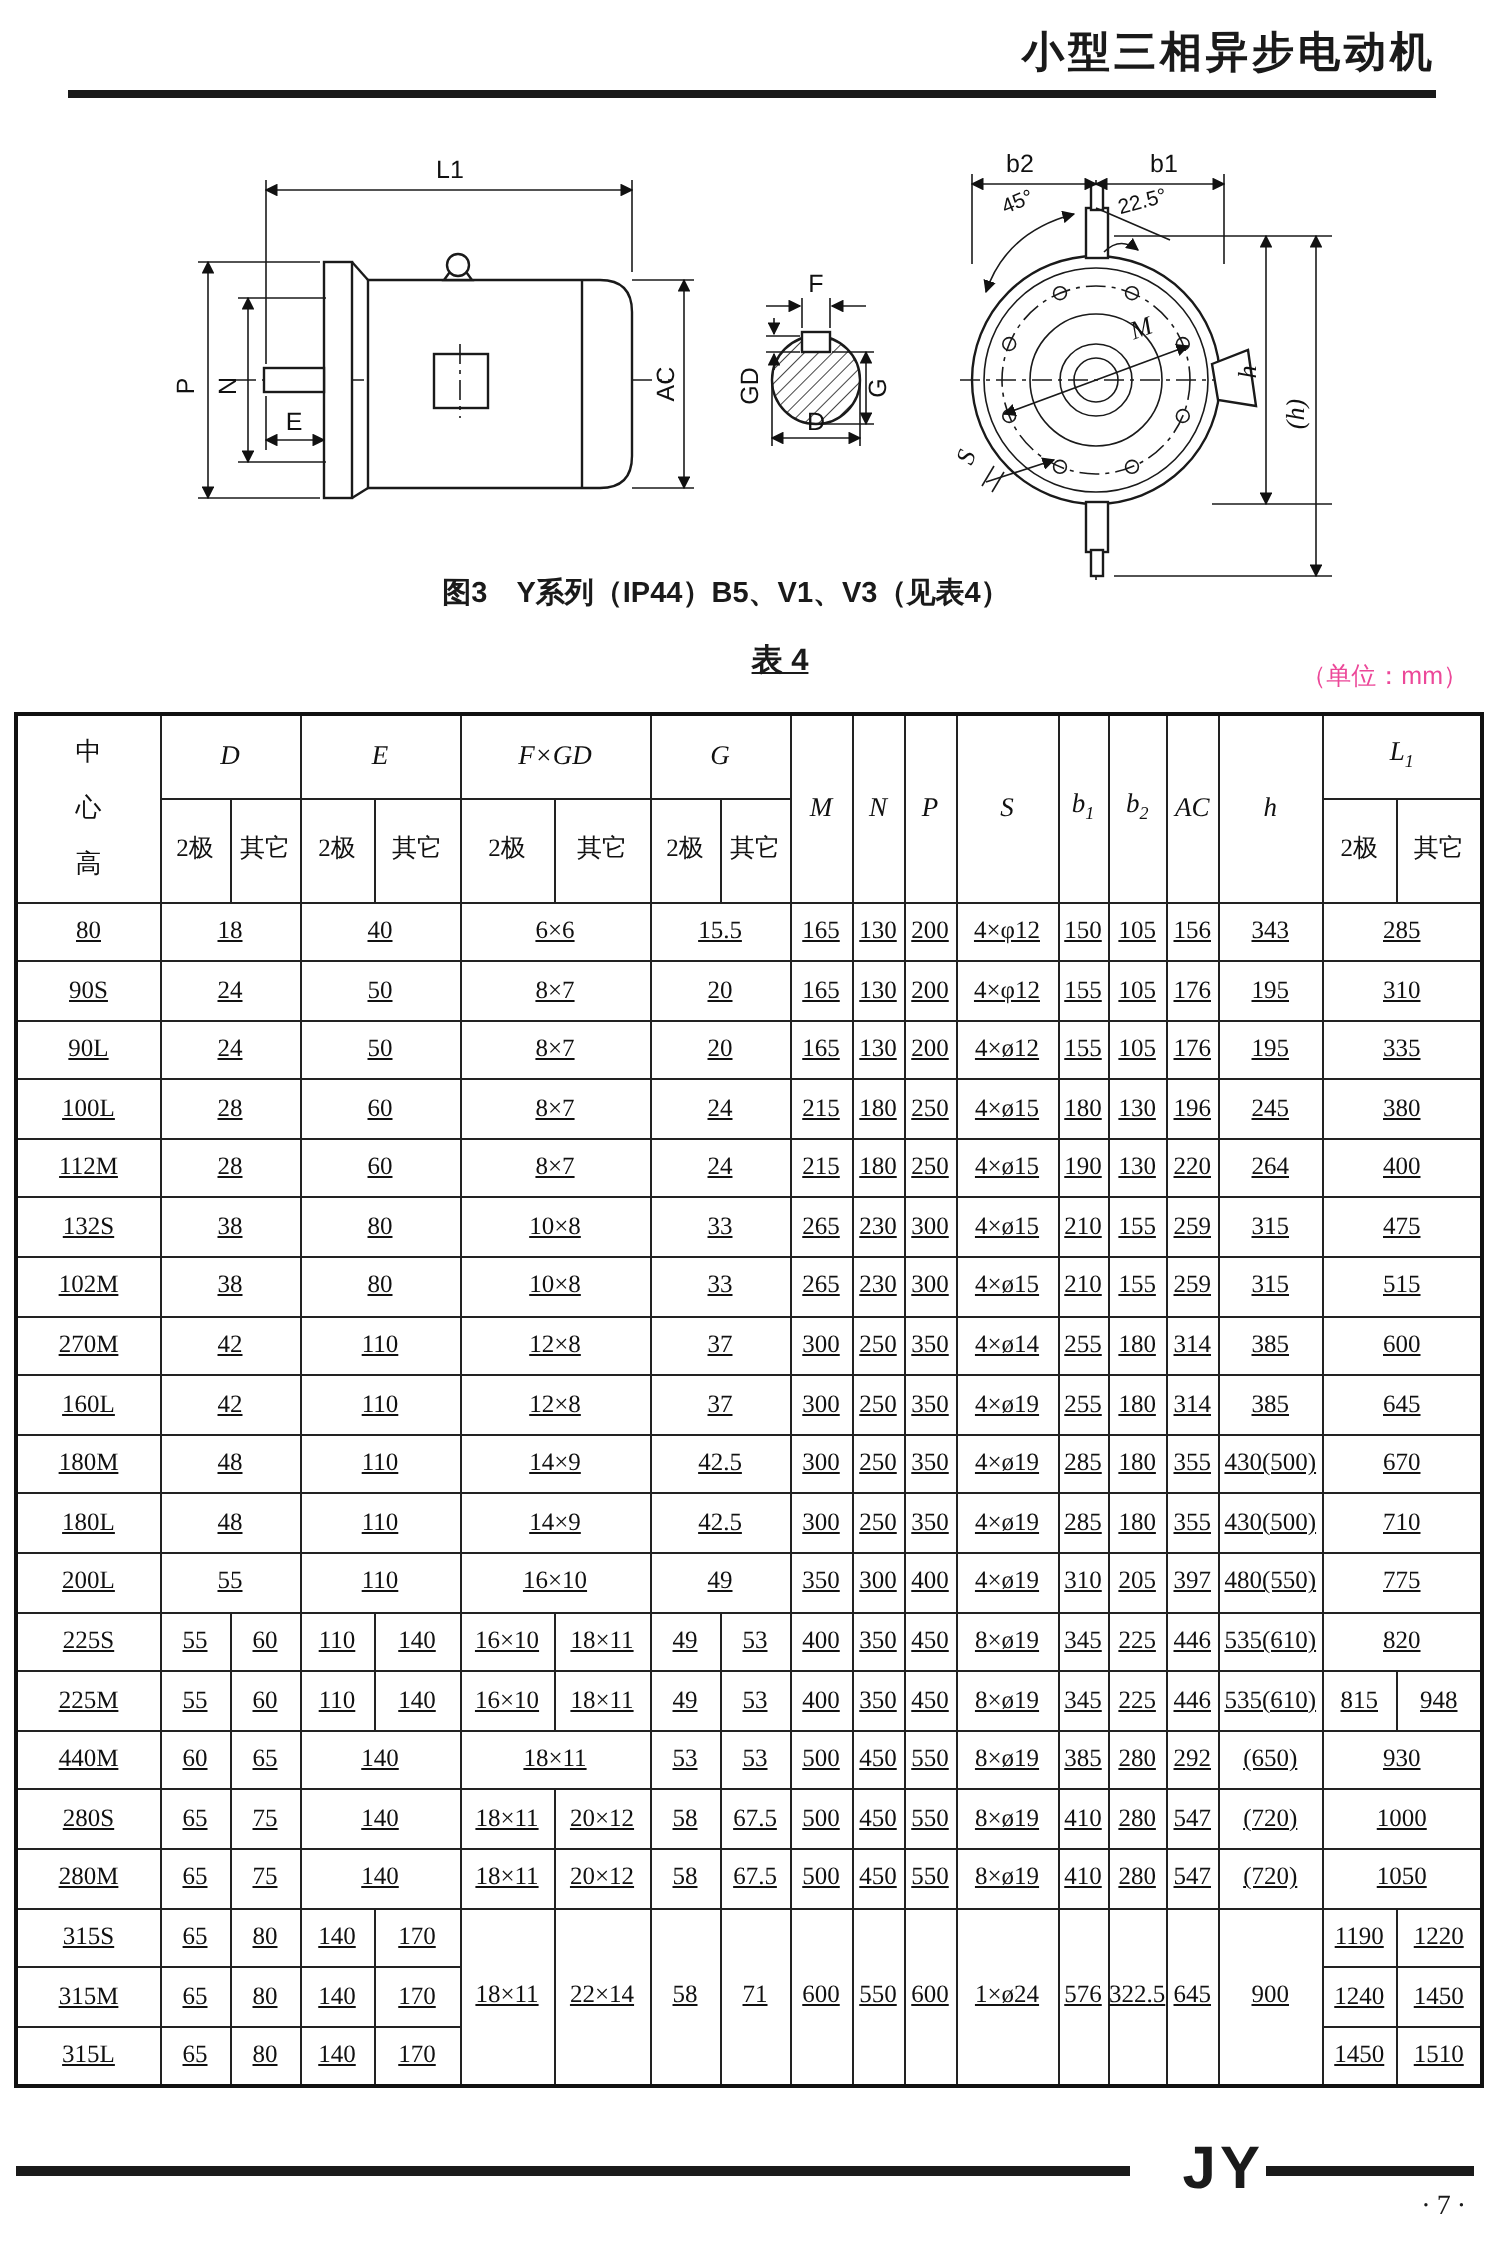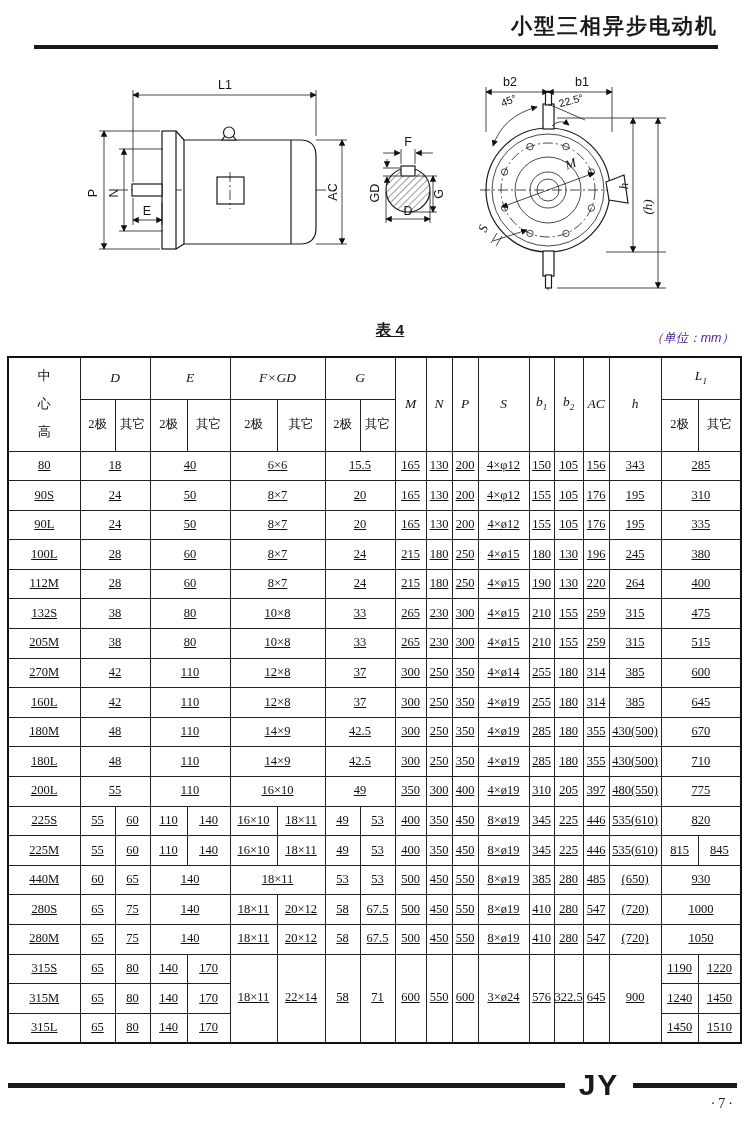--- a/index.html
+++ b/index.html
@@ -16,36 +16,36 @@
   .thin{stroke:#1a1a1a;stroke-width:0.8;fill:none;}
   .cl{stroke:#1a1a1a;stroke-width:0.8;fill:none;stroke-dasharray:10 3 2 3;}
   .dt{font:12.5px "Liberation Sans",sans-serif;fill:#111;}
   .dsm{font:10.5px "Liberation Sans",sans-serif;fill:#111;}
   .iti{font:italic 13px "Liberation Serif",serif;fill:#111;}
   .fig-caption{position:absolute;top:287px;left:0;width:750px;text-align:center;
                padding-right:24px;box-sizing:border-box;font-size:14.5px;font-weight:600;color:#1a1a1a;}
   
   .tbl-title{position:absolute;top:320px;left:0;width:750px;text-align:center;
              padding-left:30px;box-sizing:border-box;font-size:15.5px;font-weight:700;color:#1a1a1a;text-decoration:underline;}
-  .tbl-unit{position:absolute;top:330px;right:16px;font-size:12.5px;color:#4c1d95;font-style:italic;}
+  .tbl-unit{position:absolute;top:330px;right:16px;font-size:12.5px;color:#ec4899;}
   
   .dim-table{position:absolute;top:356px;left:7px;border-collapse:collapse;table-layout:fixed;
              border:2px solid #111;font-family:"Liberation Serif",serif;}
   .dim-table th,.dim-table td{border:1px solid #222;padding:0;text-align:center;vertical-align:middle;
              font-weight:normal;font-size:12.5px;color:#111;white-space:nowrap;line-height:1.1;}
   .dim-table .hr1{height:42px;}
   .dim-table .hr2{height:52px;}
   .dim-table tbody tr{height:29.6px;text-decoration:underline;}
   .dim-table .it{font-style:italic;font-size:13.5px;}
   .dim-table sub{font-size:9px;font-style:italic;}
   .dim-table .vert{font-size:13px;line-height:2.15;}
   
   .foot-line-l{position:absolute;top:1083px;left:8px;width:557px;height:4.5px;background:#1a1a1a;}
   .foot-line-r{position:absolute;top:1083px;left:633px;width:104px;height:4.5px;background:#1a1a1a;}
-  .jy-logo{position:absolute;top:1068px;left:566px;width:66px;text-align:center;
+  .jy-logo{position:absolute;top:1068px;left:566px;width:66px;text-align:right;
            font-size:30px;font-weight:900;letter-spacing:2px;color:#1a1a1a;
            font-family:"Liberation Sans",sans-serif;}
   .page-num{position:absolute;top:1096px;right:14px;font-size:14px;letter-spacing:3px;
             font-family:"Liberation Serif",serif;color:#1a1a1a;}
 </style>
 </head>
 <body>
 
 <div class="page">
 
@@ -173,20 +173,21 @@
       <line class="thin" x1="557" y1="56" x2="666" y2="56"></line>
       <line class="thin" x1="606" y1="190" x2="666" y2="190"></line>
       <line class="thin" x1="557" y1="226" x2="666" y2="226"></line>
       <line class="thin" x1="633" y1="56" x2="633" y2="190" marker-start="url(#ah)" marker-end="url(#ah)"></line>
       <line class="thin" x1="658" y1="56" x2="658" y2="226" marker-start="url(#ah)" marker-end="url(#ah)"></line>
       <text class="iti" transform="translate(628,124) rotate(-90)" text-anchor="middle">h</text>
       <text class="iti" transform="translate(652,145) rotate(-90)" text-anchor="middle">(h)</text>
     </g>
   </svg>
 
+  <div class="fig-caption">图3　Y系列（IP44）B5、V1、V3（见表4）</div>
 
   <div class="tbl-title">表 4</div>
   <div class="tbl-unit">（单位：mm）</div>
 
   <table class="dim-table" id="dim-table">
       <colgroup>
         <col style="width: 72px;">
         <col style="width: 35px;">
         <col style="width: 35px;">
         <col style="width: 37px;">
@@ -327,21 +328,21 @@
           <td>230</td>
           <td>300</td>
           <td>4×ø15</td>
           <td>210</td>
           <td>155</td>
           <td>259</td>
           <td>315</td>
           <td colspan="2">475</td>
         </tr>
         <tr>
-          <td>205M</td>
+          <td>102M</td>
           <td colspan="2">38</td>
           <td colspan="2">80</td>
           <td colspan="2">10×8</td>
           <td colspan="2">33</td>
           <td>265</td>
           <td>230</td>
           <td>300</td>
           <td>4×ø15</td>
           <td>210</td>
           <td>155</td>
@@ -461,37 +462,37 @@
           <td>53</td>
           <td>400</td>
           <td>350</td>
           <td>450</td>
           <td>8×ø19</td>
           <td>345</td>
           <td>225</td>
           <td>446</td>
           <td>535(610)</td>
           <td>815</td>
-          <td>845</td>
+          <td>948</td>
         </tr>
         <tr>
           <td>440M</td>
           <td>60</td>
           <td>65</td>
           <td colspan="2">140</td>
           <td colspan="2">18×11</td>
           <td>53</td>
           <td>53</td>
           <td>500</td>
           <td>450</td>
           <td>550</td>
           <td>8×ø19</td>
           <td>385</td>
           <td>280</td>
-          <td>485</td>
+          <td>292</td>
           <td>(650)</td>
           <td colspan="2">930</td>
         </tr>
         <tr>
           <td>280S</td>
           <td>65</td>
           <td>75</td>
           <td colspan="2">140</td>
           <td>18×11</td>
           <td>20×12</td>
@@ -532,21 +533,21 @@
           <td>80</td>
           <td>140</td>
           <td>170</td>
           <td rowspan="3">18×11</td>
           <td rowspan="3">22×14</td>
           <td rowspan="3">58</td>
           <td rowspan="3">71</td>
           <td rowspan="3">600</td>
           <td rowspan="3">550</td>
           <td rowspan="3">600</td>
-          <td rowspan="3">3×ø24</td>
+          <td rowspan="3">1×ø24</td>
           <td rowspan="3">576</td>
           <td rowspan="3">322.5</td>
           <td rowspan="3">645</td>
           <td rowspan="3">900</td>
           <td>1190</td>
           <td>1220</td>
         </tr>
         <tr>
           <td>315M</td>
           <td>65</td>

